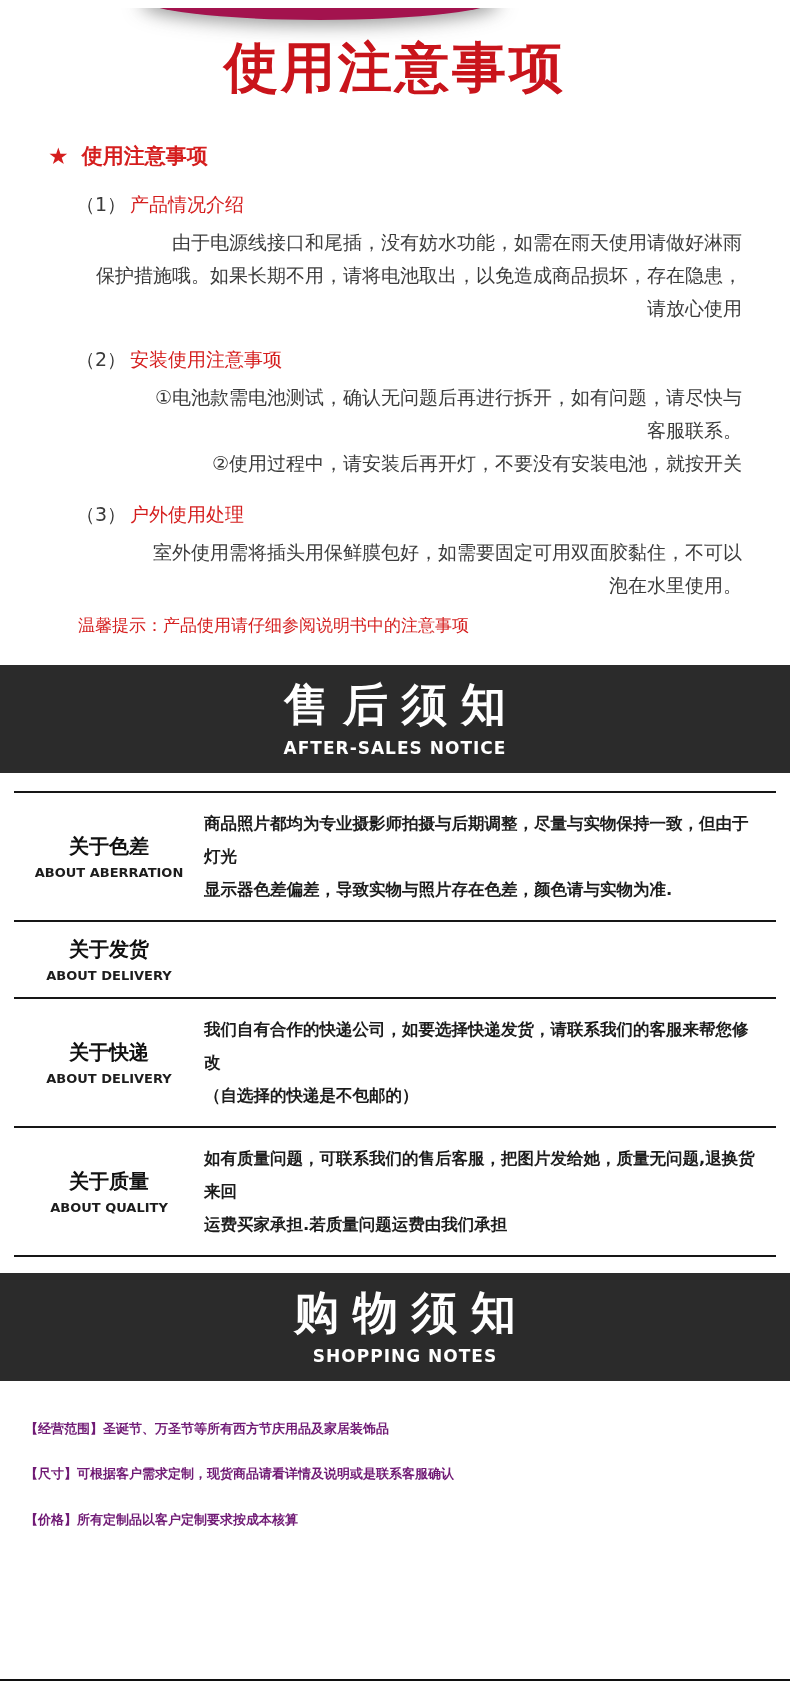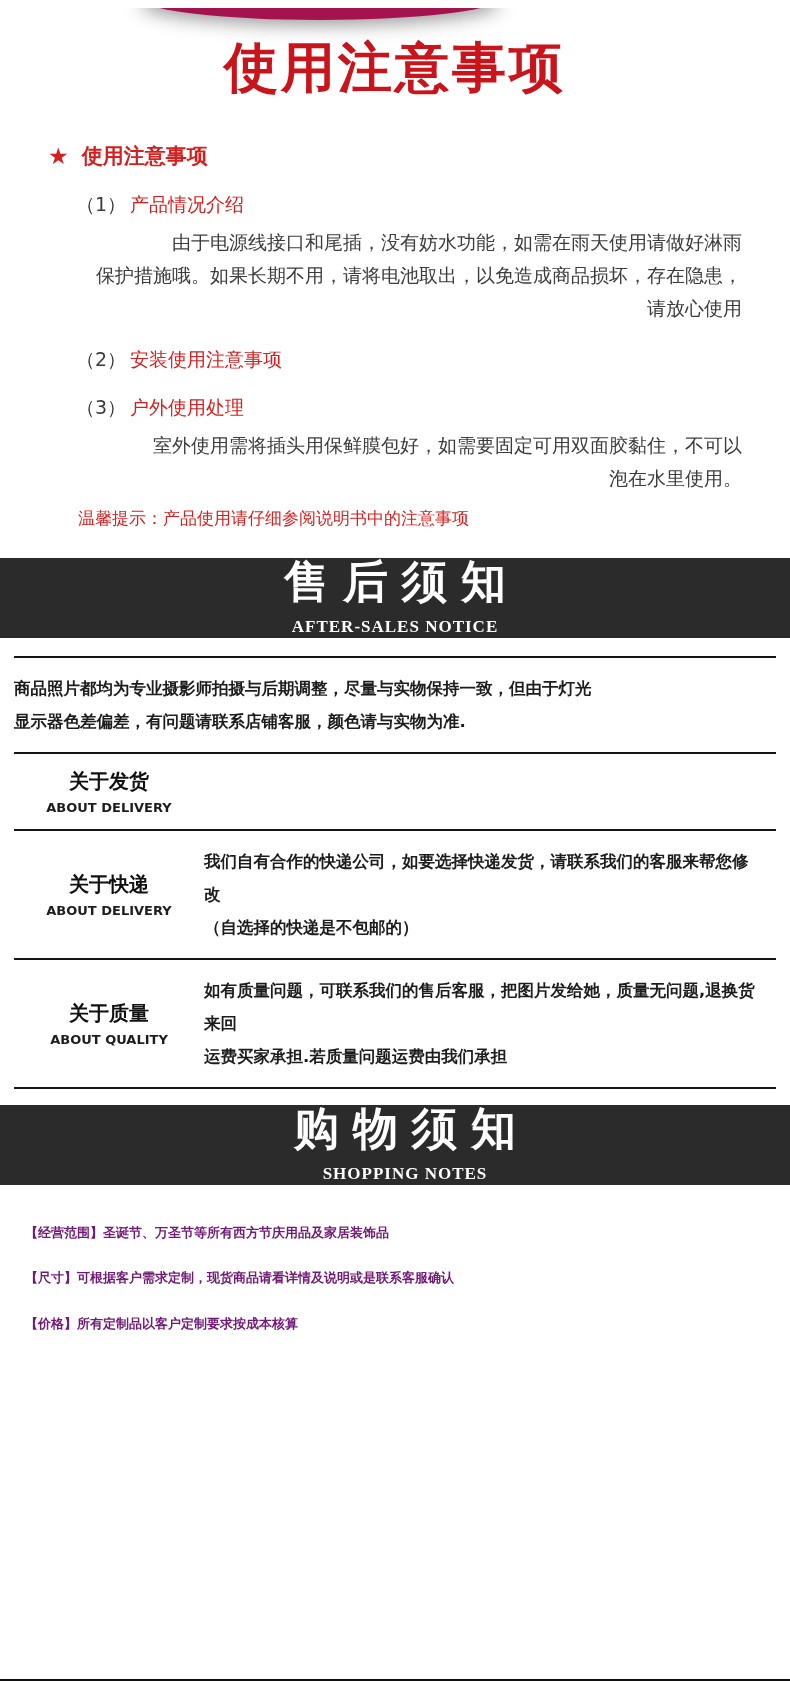--- a/index.html
+++ b/index.html
@@ -26,22 +26,22 @@
     color:var(--accent_red,#d51e1e);font-weight:bold;font-size:21px;}
   .usage-head .star{font-size:23px;line-height:1;}
   .u-sec{margin:22px 0 0 28px;}
   .u-sec-head{font-size:19px;}
   .u-sec-head .num{color:#3b3b3b;}
   .u-sec-head .sec-title{color:var(--accent_red,#d51e1e);margin-left:4px;}
   .u-body{margin:8px 0 0 2px;font-size:19px;line-height:33px;color:#3b3b3b;white-space:pre-line;text-align:right;}
   .warm-tip{margin:12px 0 0 30px;font-size:17px;color:var(--accent_red,#d51e1e);font-family:Liberation Serif, serif;}
   
   .banner{
-    margin-top:28px;height:80px;background:var(--banner_bg,#2b2b2b);
-    display:flex;flex-direction:column;align-items:center;justify-content:flex-start;color:#fff;font-family:Liberation Serif, serif;
+    margin-top:28px;height:108px;background:var(--banner_bg,#2b2b2b);
+    display:flex;flex-direction:column;align-items:center;justify-content:center;color:#fff;
   }
   .banner-title{font-size:45px;font-weight:bold;letter-spacing:14px;text-indent:14px;line-height:1.1;}
   .banner-sub{font-size:17px;font-weight:bold;letter-spacing:1px;margin-top:9px;}
   
   .as-table{margin:18px 14px 0;}
   .sep{height:2px;background:#161616;}
   .as-row{display:flex;align-items:center;padding:14px 0;}
   .as-label{flex:none;width:190px;text-align:center;}
   .as-label-cn{font-size:20px;font-weight:bold;color:#101010;}
   .as-label-en{font-size:13px;font-weight:bold;color:#1d1d1d;margin-top:5px;}
@@ -73,20 +73,23 @@
       </div>
       <div class="u-body">由于电源线接口和尾插，没有妨水功能，如需在雨天使用请做好淋雨
 保护措施哦。如果长期不用，请将电池取出，以免造成商品损坏，存在隐患，
 请放心使用</div>
     </div>
 
     <div class="u-sec">
       <div class="u-sec-head">
         <span class="num">（2）</span><span class="sec-title">安装使用注意事项</span>
       </div>
+      <div class="u-body">①电池款需电池测试，确认无问题后再进行拆开，如有问题，请尽快与
+客服联系。
+②使用过程中，请安装后再开灯，不要没有安装电池，就按开关</div>
     </div>
 
     <div class="u-sec">
       <div class="u-sec-head">
         <span class="num">（3）</span><span class="sec-title">户外使用处理</span>
       </div>
       <div class="u-body">室外使用需将插头用保鲜膜包好，如需要固定可用双面胶黏住，不可以
 泡在水里使用。</div>
     </div>
 
@@ -95,22 +98,26 @@
 
   <div class="banner">
     <div class="banner-title">售后须知</div>
     <div class="banner-sub">AFTER-SALES NOTICE</div>
   </div>
 
   <div class="as-table">
     <div class="sep"></div>
 
     <div class="as-row">
+      <div class="as-label">
+        <div class="as-label-cn">关于色差</div>
+        <div class="as-label-en">ABOUT ABERRATION</div>
+      </div>
       <div class="as-text">商品照片都均为专业摄影师拍摄与后期调整，尽量与实物保持一致，但由于灯光
-显示器色差偏差，有问题请联系店铺客服，颜色请与实物为准.</div>
+显示器色差偏差，导致实物与照片存在色差，颜色请与实物为准.</div>
     </div>
     <div class="sep"></div>
 
     <div class="as-row">
       <div class="as-label">
         <div class="as-label-cn">关于发货</div>
         <div class="as-label-en">ABOUT DELIVERY</div>
       </div>
     </div>
     <div class="sep"></div>

